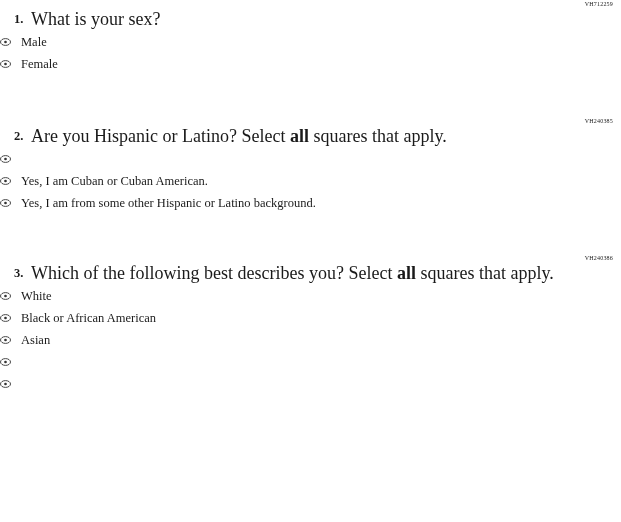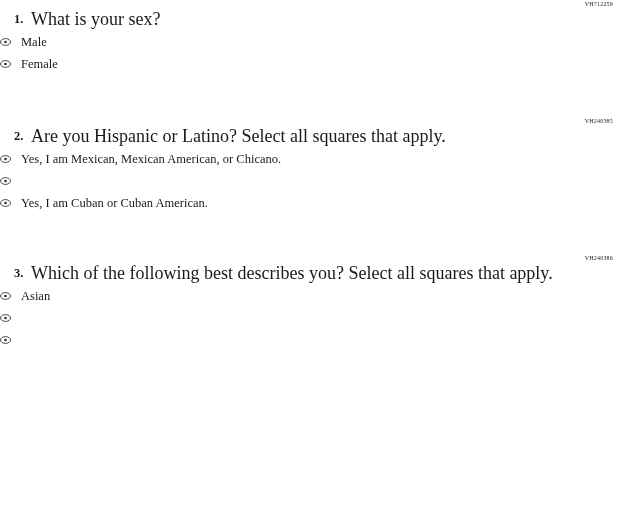--- a/index.html
+++ b/index.html
@@ -50,21 +50,21 @@
     line-height: 16px;
     width: 17px;
     flex: 0 0 17px;
     text-align: left;
   }
   .qtext {
     font-family: "Liberation Serif", serif;
     font-size: 18px;
     line-height: 16px;
   }
-  .qtext b { font-weight: normal; }
+  .qtext b { font-weight: bold; }
   .options {
     margin-top: 4px;
   }
   .opt {
     display: flex;
     align-items: center;
     height: 22px;
   }
   .checkbox {
     flex: 0 0 11px;
@@ -126,58 +126,76 @@
       <span class="qtext"><span>Are you Hispanic or Latino? Select </span><b>all</b><span> squares that apply.</span></span>
     </div>
     <div class="options">
       <div class="opt">
         <span class="checkbox">
           <svg width="11" height="8" viewBox="0 0 11 8">
               <ellipse cx="5.5" cy="4" rx="5" ry="3.4" fill="#ffffff" stroke="#333" stroke-width="0.9"></ellipse>
               <circle cx="5.5" cy="4" r="1.35" fill="#333"></circle>
             </svg>
         </span>
-        <span class="optlabel">Yes, I am Mexican, Mexican American, or Chicano.</span>
-      </div>
-      <div class="opt">
-        <span class="checkbox">
-          <svg width="11" height="8" viewBox="0 0 11 8">
-              <ellipse cx="5.5" cy="4" rx="5" ry="3.4" fill="#ffffff" stroke="#333" stroke-width="0.9"></ellipse>
-              <circle cx="5.5" cy="4" r="1.35" fill="#333"></circle>
-            </svg>
-        </span>
       </div>
       <div class="opt">
         <span class="checkbox">
           <svg width="11" height="8" viewBox="0 0 11 8">
               <ellipse cx="5.5" cy="4" rx="5" ry="3.4" fill="#ffffff" stroke="#333" stroke-width="0.9"></ellipse>
               <circle cx="5.5" cy="4" r="1.35" fill="#333"></circle>
             </svg>
         </span>
         <span class="optlabel">Yes, I am Cuban or Cuban American.</span>
+      </div>
+      <div class="opt">
+        <span class="checkbox">
+          <svg width="11" height="8" viewBox="0 0 11 8">
+              <ellipse cx="5.5" cy="4" rx="5" ry="3.4" fill="#ffffff" stroke="#333" stroke-width="0.9"></ellipse>
+              <circle cx="5.5" cy="4" r="1.35" fill="#333"></circle>
+            </svg>
+        </span>
+        <span class="optlabel">Yes, I am from some other Hispanic or Latino background.</span>
       </div>
     </div>
   </div>
 
   <div class="gap-b"></div>
 
   <div class="qblock">
     <div class="vid">VH240386</div>
     <div class="qrow">
       <span class="qnum">3.</span>
       <span class="qtext"><span>Which of the following best describes you? Select </span><b>all</b><span> squares that apply.</span></span>
     </div>
     <div class="options">
       <div class="opt">
         <span class="checkbox">
           <svg width="11" height="8" viewBox="0 0 11 8">
               <ellipse cx="5.5" cy="4" rx="5" ry="3.4" fill="#ffffff" stroke="#333" stroke-width="0.9"></ellipse>
               <circle cx="5.5" cy="4" r="1.35" fill="#333"></circle>
             </svg>
         </span>
+        <span class="optlabel">White</span>
+      </div>
+      <div class="opt">
+        <span class="checkbox">
+          <svg width="11" height="8" viewBox="0 0 11 8">
+              <ellipse cx="5.5" cy="4" rx="5" ry="3.4" fill="#ffffff" stroke="#333" stroke-width="0.9"></ellipse>
+              <circle cx="5.5" cy="4" r="1.35" fill="#333"></circle>
+            </svg>
+        </span>
+        <span class="optlabel">Black or African American</span>
+      </div>
+      <div class="opt">
+        <span class="checkbox">
+          <svg width="11" height="8" viewBox="0 0 11 8">
+              <ellipse cx="5.5" cy="4" rx="5" ry="3.4" fill="#ffffff" stroke="#333" stroke-width="0.9"></ellipse>
+              <circle cx="5.5" cy="4" r="1.35" fill="#333"></circle>
+            </svg>
+        </span>
         <span class="optlabel">Asian</span>
       </div>
       <div class="opt">
         <span class="checkbox">
           <svg width="11" height="8" viewBox="0 0 11 8">
               <ellipse cx="5.5" cy="4" rx="5" ry="3.4" fill="#ffffff" stroke="#333" stroke-width="0.9"></ellipse>
               <circle cx="5.5" cy="4" r="1.35" fill="#333"></circle>
             </svg>
         </span>
       </div>

